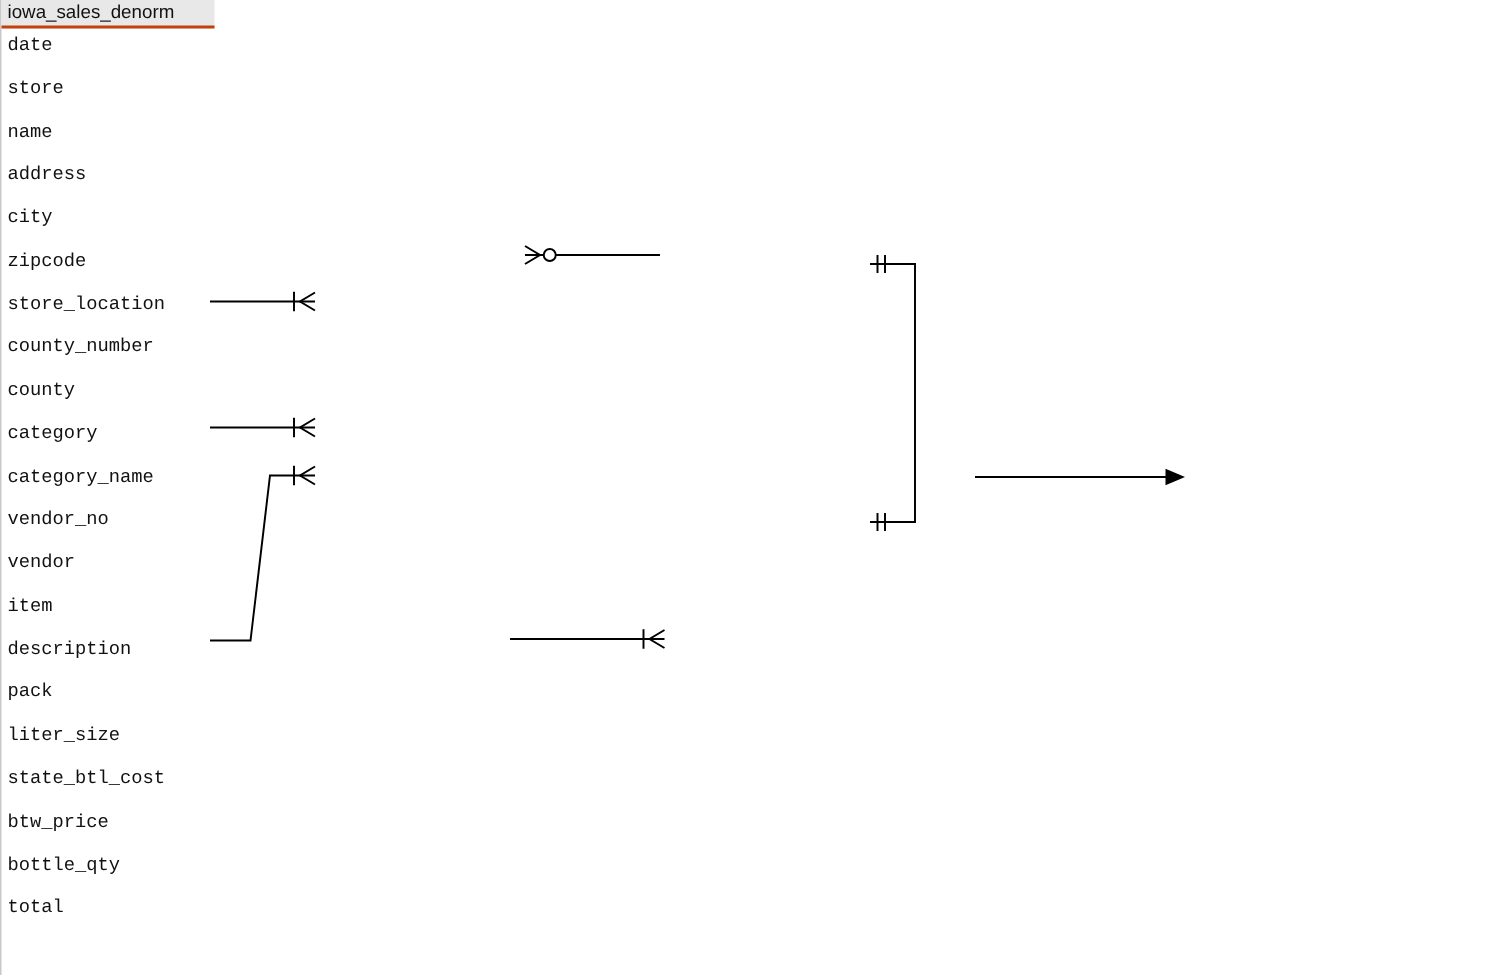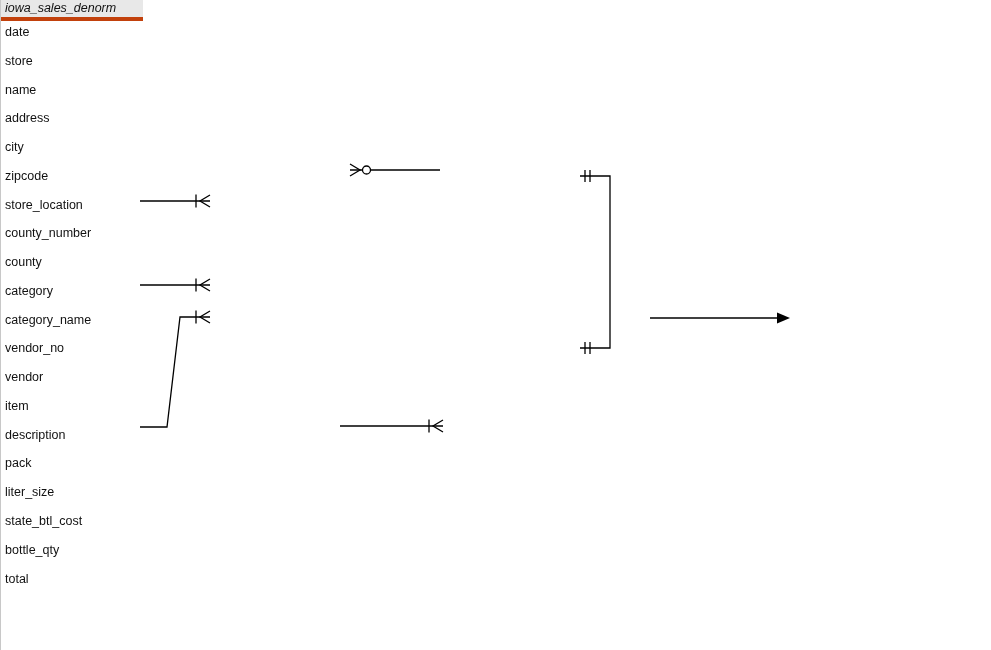--- a/index.html
+++ b/index.html
@@ -7,38 +7,38 @@
        font-family:"Liberation Sans",sans-serif;font-size:12.5px;color:#111;}
   .canvas{position:absolute;left:0;top:0;width:991px;height:650px;}
   .tbl{position:absolute;background:#fff;border:1px solid #c8c8c8;box-sizing:border-box;}
   .thead{height:18px;line-height:18px;background:#e8e8e8;padding-left:4px;white-space:nowrap;overflow:hidden;}
   .pkrow{position:relative;display:flex;align-items:center;box-sizing:border-box;}
   .pklab{width:22px;padding-left:3px;flex:0 0 auto;}
   .pkfield{font-weight:bold;text-decoration:underline;white-space:nowrap;}
   .sep-black{border-bottom:2px solid #000;}
   .sep-gray{border-bottom:3px solid #8a8a8a;}
   .vdiv{position:absolute;top:18px;bottom:0;width:1px;background:#000;}
-  .frow{white-space:nowrap;overflow:hidden;}
+  .frow{white-space:nowrap;overflow:hidden;font-family:Liberation Mono, monospace;}
   
   #t-category{left:0;top:150;width:140px;height:72px;}
   #t-category .pkrow{height:18px;} #t-category .frow{height:18px;line-height:16px;padding:2px 0 0 28px;}
   #t-vendor{left:0;top:250;width:140px;height:70px;}
   #t-vendor .pkrow{height:18px;} #t-vendor .frow{height:18px;line-height:16px;padding:2px 0 0 36px;}
   #t-item{left:0;top:370;width:140px;height:100px;}
   #t-item .pkrow{height:16px;} #t-item .frow{height:17.5px;line-height:17.5px;padding-left:37px;}
   #t-sales{left:210;top:130;width:140px;height:250px;}
   #t-sales .frow{height:25.78px;line-height:18px;padding-left:33px;}
   #t-convstore{left:440;top:150;width:140px;height:50px;}
   #t-convstore .pkrow{height:24px;} #t-convstore .pkfield{flex:1;text-align:center;}
   #t-store{left:443;top:320;width:137px;height:210px;}
   #t-store .pkrow{height:18px;} #t-store .frow{height:28.5px;line-height:16px;padding:6px 0 0 28px;box-sizing:border-box;}
   #t-county{left:200;top:400;width:140px;height:70px;}
   #t-county .pkrow{height:18px;} #t-county .frow{height:18px;line-height:16px;padding:2px 0 0 28px;}
   #t-denorm{left:848;top:0;width:143px;height:650px;border-right:none;border-top:none;border-bottom:none;}
-  #t-denorm .thead{height:17px;line-height:17px;border-bottom:4px solid #c2410c;font-style:italic;}
+  #t-denorm .thead{height:17px;line-height:17px;border-bottom:2px solid #c2410c;}
   #t-denorm .frow{height:28.77px;line-height:20px;padding:1px 0 0 4px;box-sizing:border-box;}
   .wires{position:absolute;left:0;top:0;pointer-events:none;}
 </style>
 </head>
 <body>
 
 <div class="canvas">
 
   <div class="tbl" id="t-category">
     <div class="thead">Category</div>
@@ -146,20 +146,21 @@
         <div class="frow">county</div>
         <div class="frow">category</div>
         <div class="frow">category_name</div>
         <div class="frow">vendor_no</div>
         <div class="frow">vendor</div>
         <div class="frow">item</div>
         <div class="frow">description</div>
         <div class="frow">pack</div>
         <div class="frow">liter_size</div>
         <div class="frow">state_btl_cost</div>
+        <div class="frow">btw_price</div>
         <div class="frow">bottle_qty</div>
         <div class="frow">total</div>
       </div>
   </div>
 
   <svg class="wires" width="991" height="650" viewBox="0 0 991 650">
     <g stroke="#000" stroke-width="1.3" fill="none">
 
       <g>
         <line x1="140" y1="201" x2="210" y2="201"></line>

